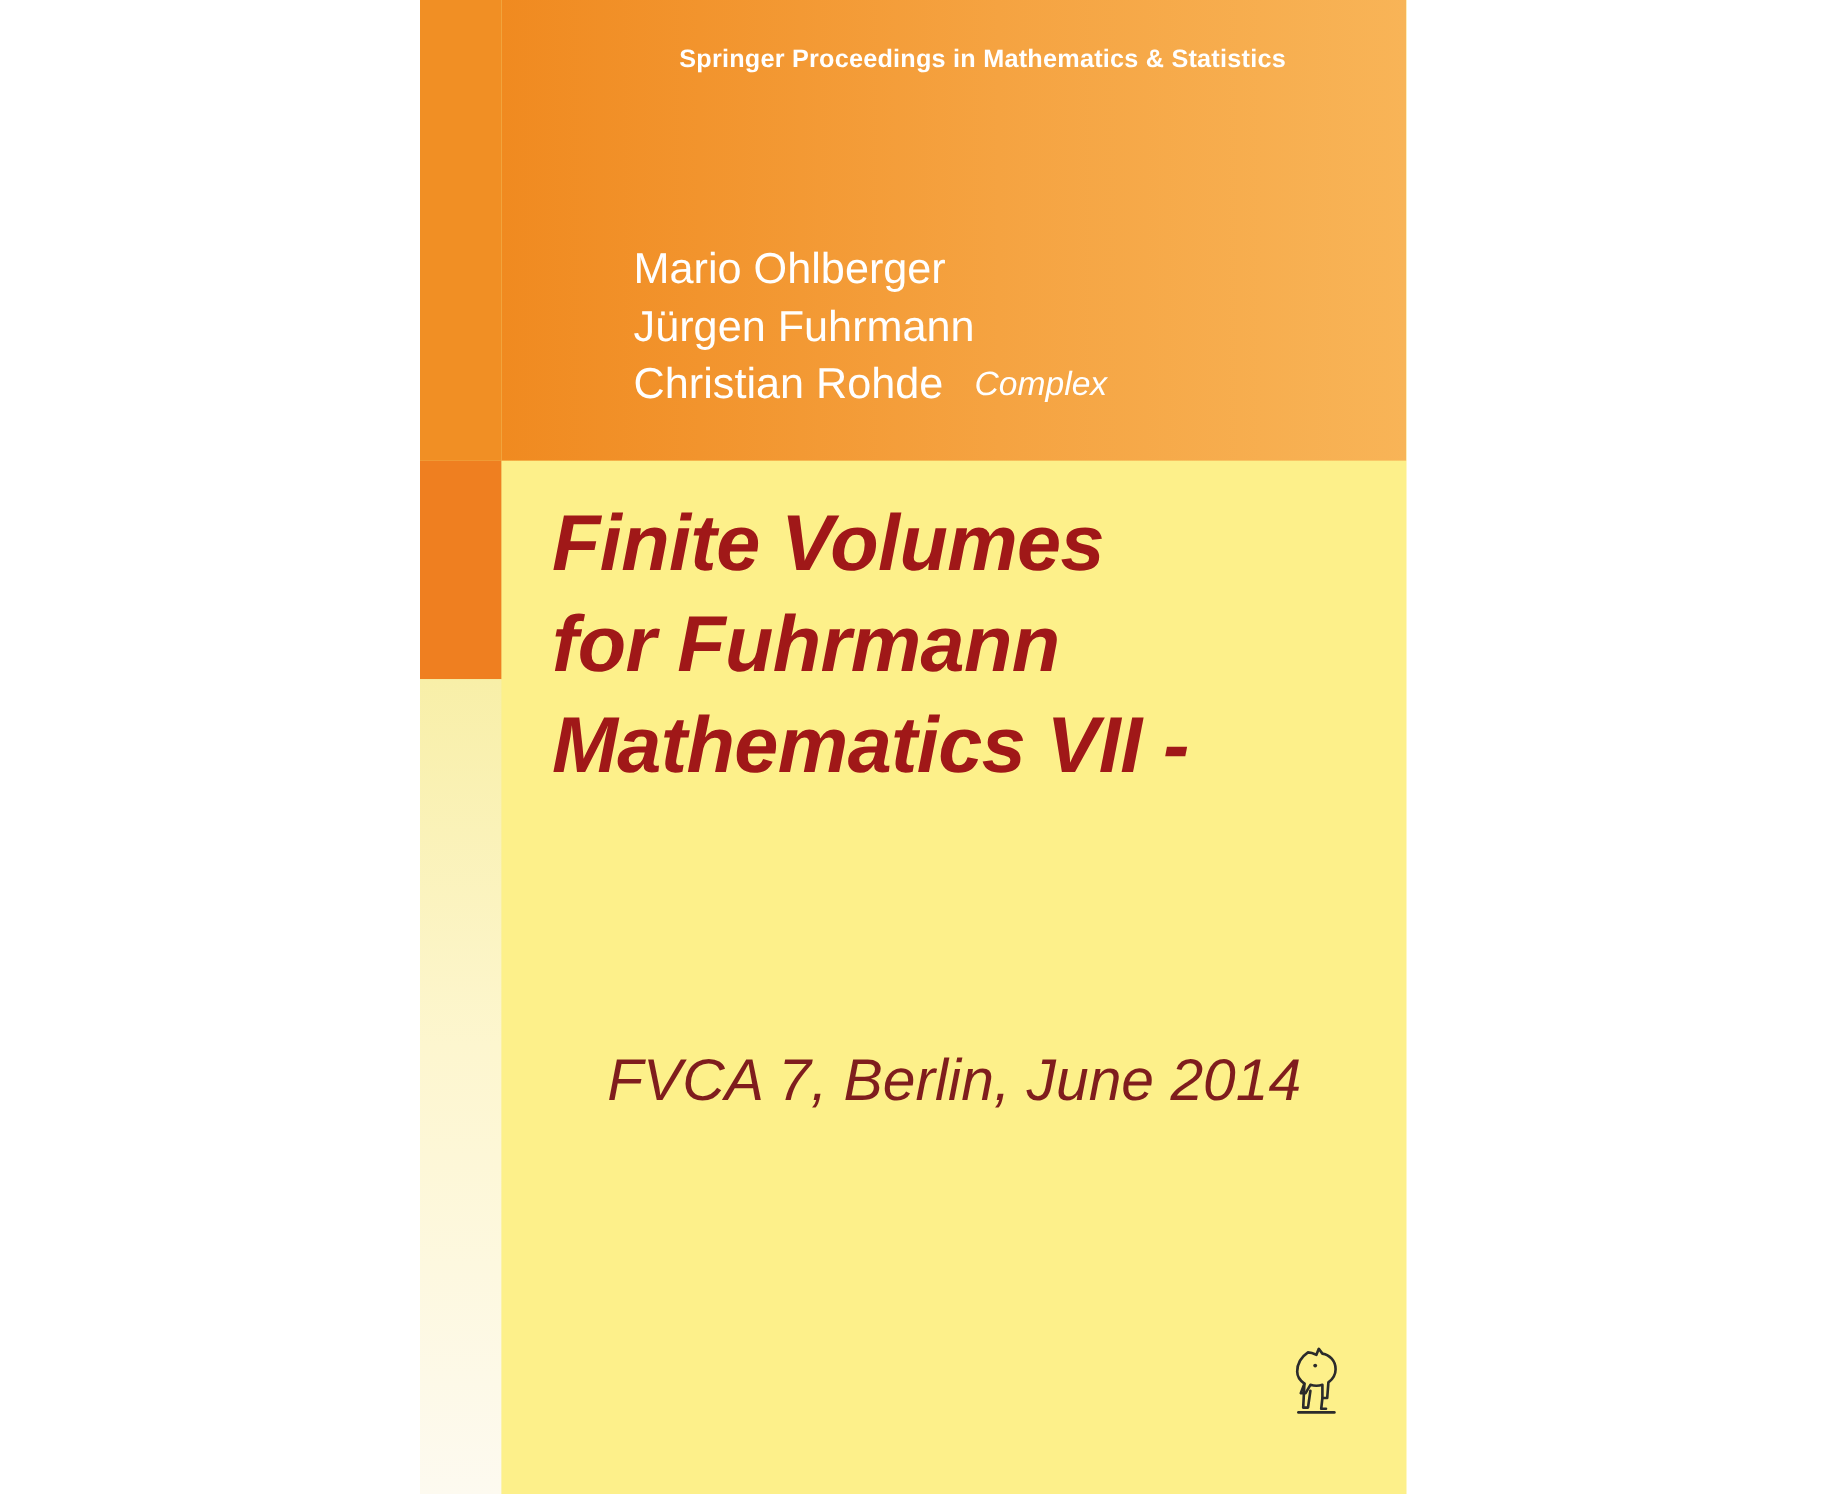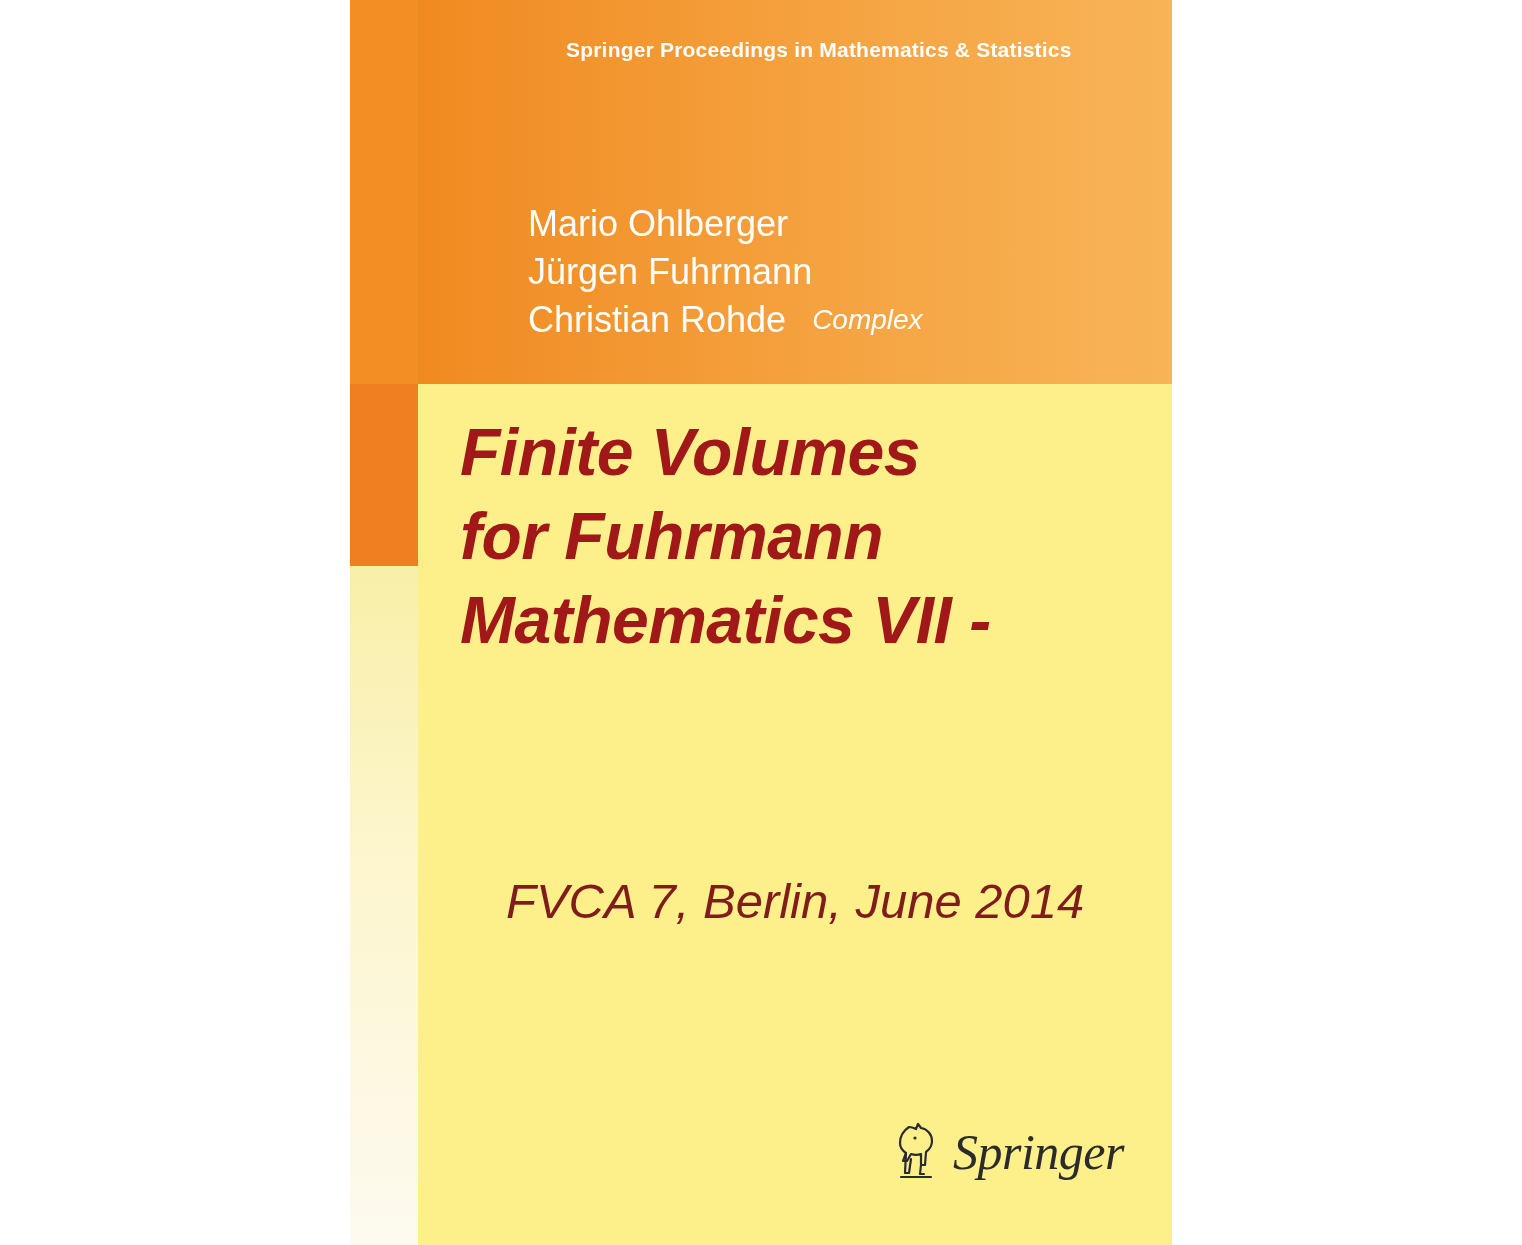--- a/index.html
+++ b/index.html
@@ -205,18 +205,17 @@
           <svg viewBox="0 0 54 62" width="54" height="62" aria-hidden="true">
             <g fill="none" stroke="#2b2b2b" stroke-width="2.2" stroke-linejoin="round" stroke-linecap="round">
               <path d="M20 6 C14 10, 11 16, 11 22 C11 27, 14 30, 17 32 L14 40 L18 40 L22 33 C25 34, 29 34, 32 33 L32 44 L36 44 L37 31 C41 28, 43 24, 43 20 C43 13, 38 8, 32 7 L29 3 L27 8 C25 7, 22 6, 20 6 Z"></path>
               <path d="M17 32 L16 52 L20 52 L22 38"></path>
               <path d="M32 44 L31 53 L35 53"></path>
               <circle cx="26" cy="17" r="1.6" fill="#2b2b2b" stroke="none"></circle>
               <path d="M12 56 L42 56"></path>
             </g>
           </svg>
         </span>
-        <span class="springer-wordmark">Springer</span>
       </div>
 
     </div>
   </div>
 </div>
 
 </body></html>

